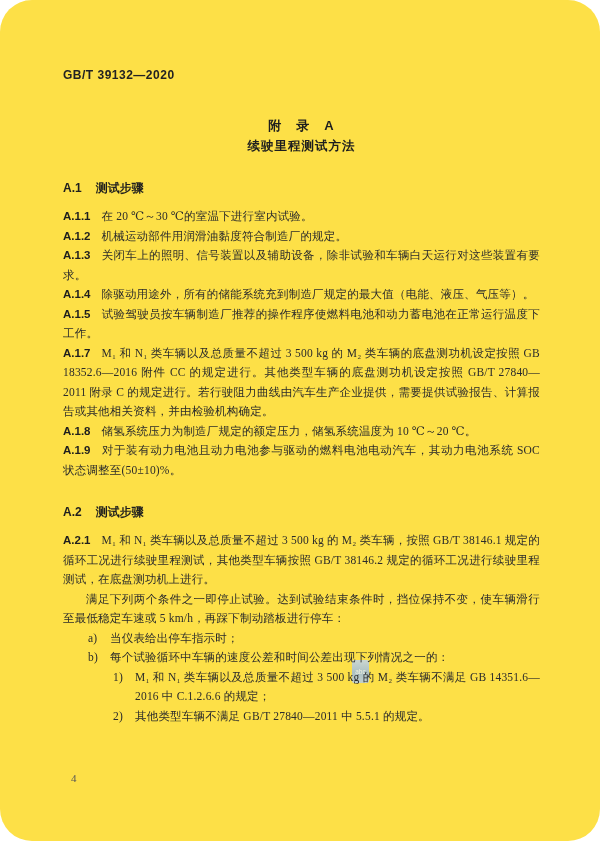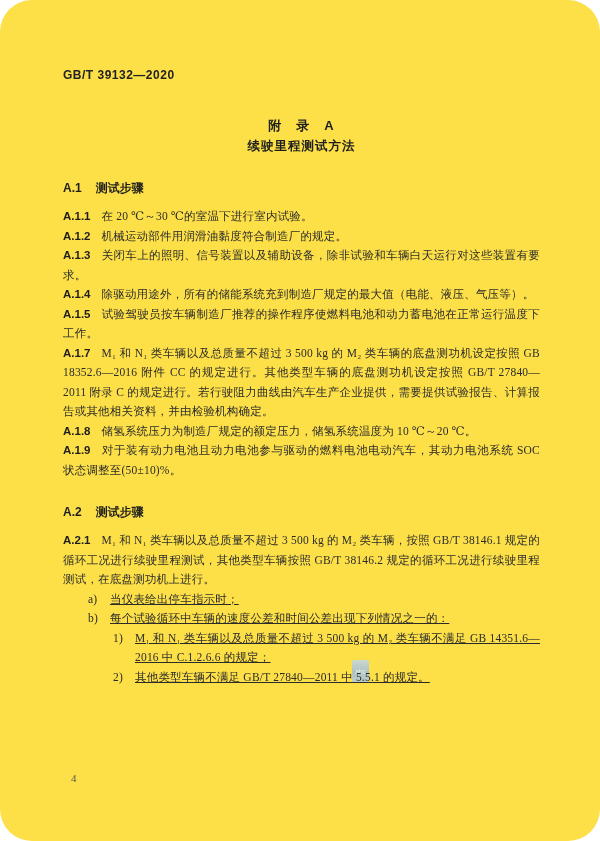--- a/index.html
+++ b/index.html
@@ -40,21 +40,21 @@
     font-weight:700; color:#1e1e1e; margin-right:11px; letter-spacing:0;
   }
   .para-indent {
     font-size:11.5px; line-height:19.5px; text-align:justify;
     text-indent:2em; letter-spacing:0.2px;
   }
   .sublist { display:flex; font-size:11.5px; line-height:19.5px; letter-spacing:0.2px; }
   .sublist.level1 { padding-left:25px; }
   .sublist.level2 { padding-left:50px; }
   .sublist .marker { flex:0 0 22px; }
-  .sublist .sub-text { flex:1; text-align:justify;text-decoration:underline; }
+  .sublist .sub-text { flex:1; text-align:justify; }
   .page-number {
     position:absolute; left:71px; top:772px;
     font-size:11px; color:#555;
     font-family:"Liberation Serif","DejaVu Serif",serif;
   }
   .stamp {
     position:absolute; left:352px; top:660px; width:17px; height:23px;
     background:linear-gradient(180deg,#c3d6ea 0%,#9fbcd9 55%,#b8cde4 100%);
     border-radius:2px; opacity:0.85; z-index:0;
     display:flex; align-items:center; justify-content:center;
@@ -110,20 +110,21 @@
     </div>
 
     <div class="sec-heading">
       <span class="num">A.2</span><span>测试步骤</span>
     </div>
 
     <div class="clause">
       <span class="num">A.2.1</span><span>M₁ 和 N₁ 类车辆以及总质量不超过 3 500 kg 的 M₂ 类车辆，按照 GB/T 38146.1 规定的循环工况进行续驶里程测试，其他类型车辆按照 GB/T 38146.2 规定的循环工况进行续驶里程测试，在底盘测功机上进行。</span>
     </div>
 
+    <div class="para-indent">满足下列两个条件之一即停止试验。达到试验结束条件时，挡位保持不变，使车辆滑行至最低稳定车速或 5 km/h，再踩下制动踏板进行停车：</div>
 
     <div class="sublist level1">
       <span class="marker">a)</span>
       <span class="sub-text">当仪表给出停车指示时；</span>
     </div>
     <div class="sublist level1">
       <span class="marker">b)</span>
       <span class="sub-text">每个试验循环中车辆的速度公差和时间公差出现下列情况之一的：</span>
     </div>
     <div class="sublist level2">

